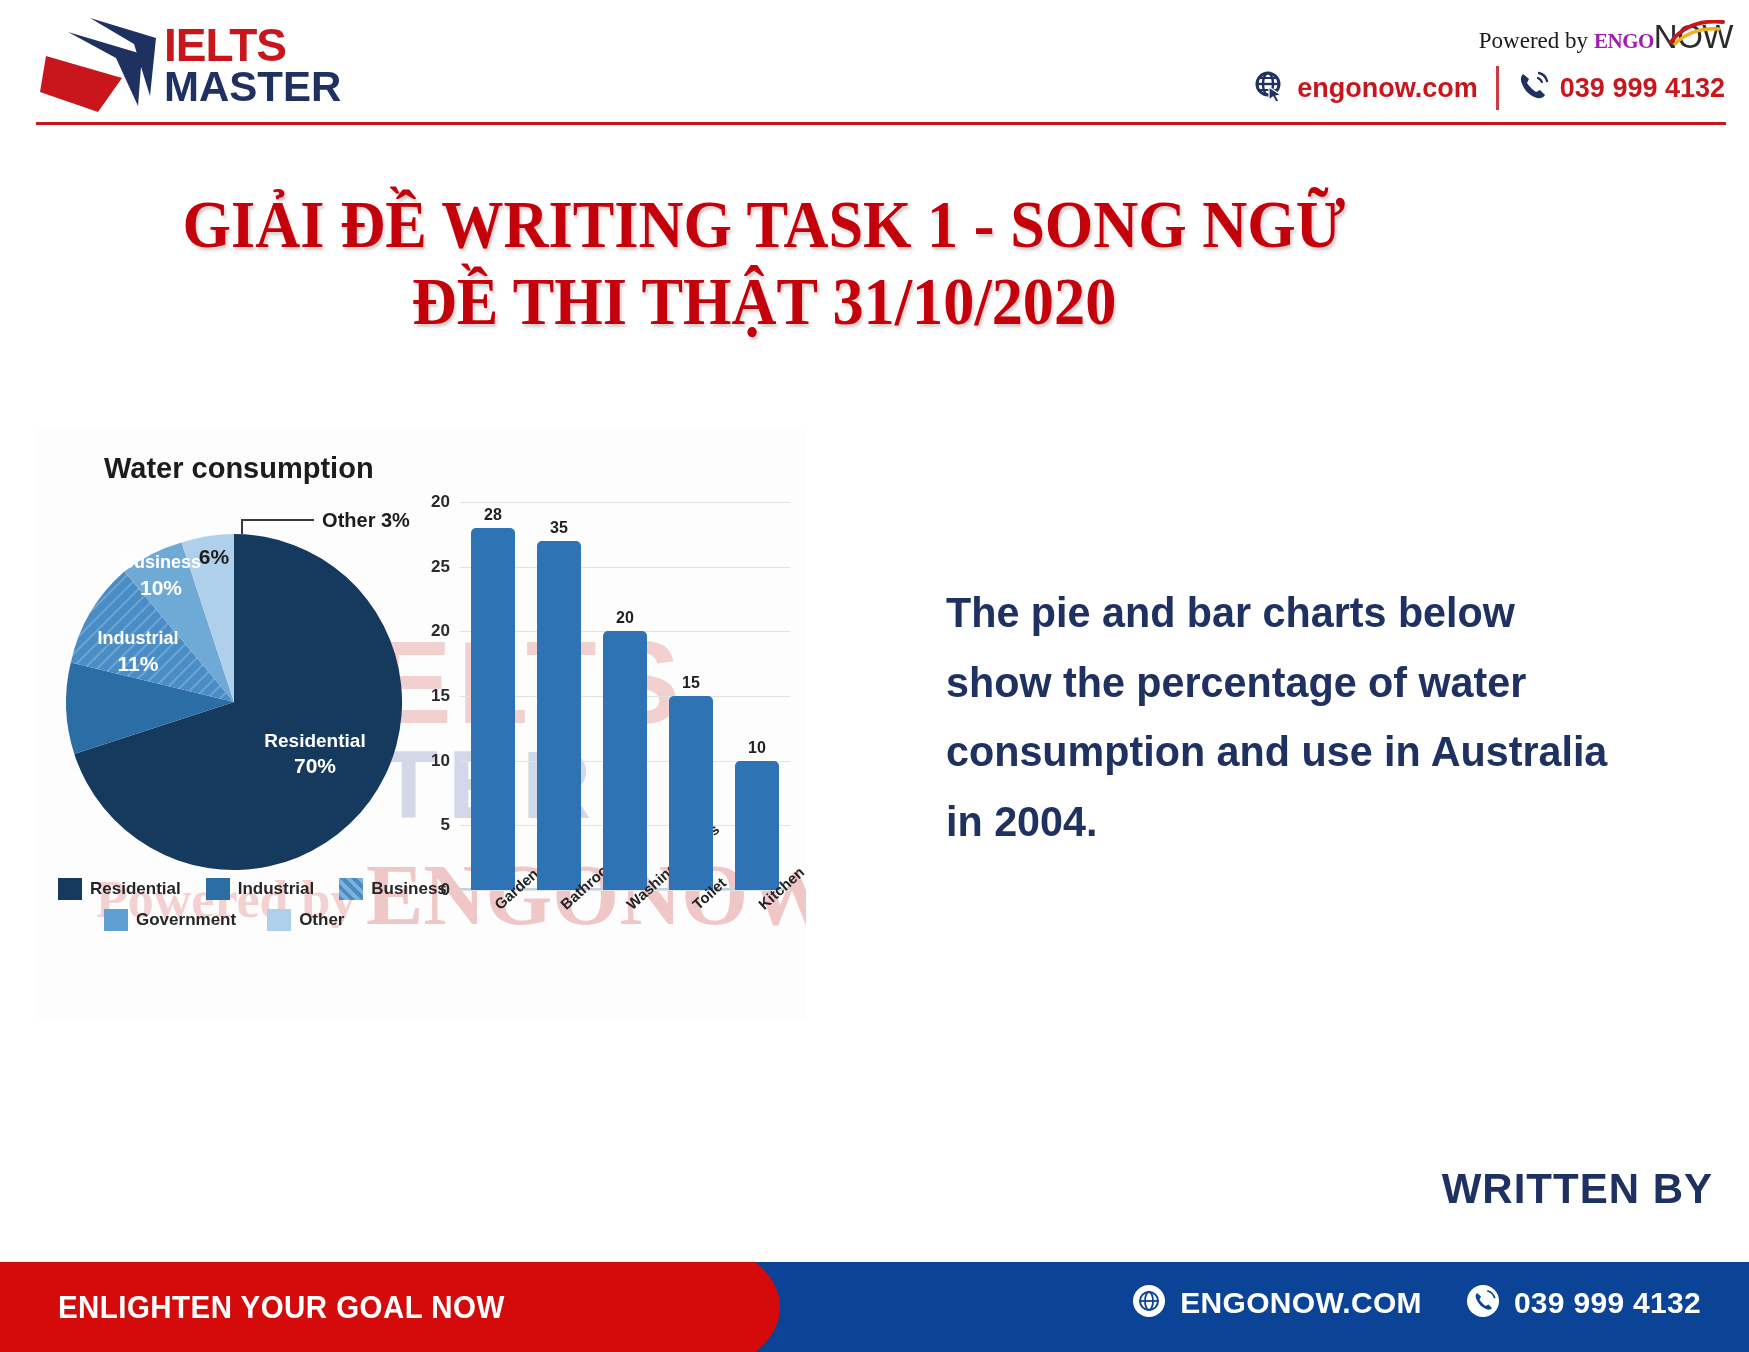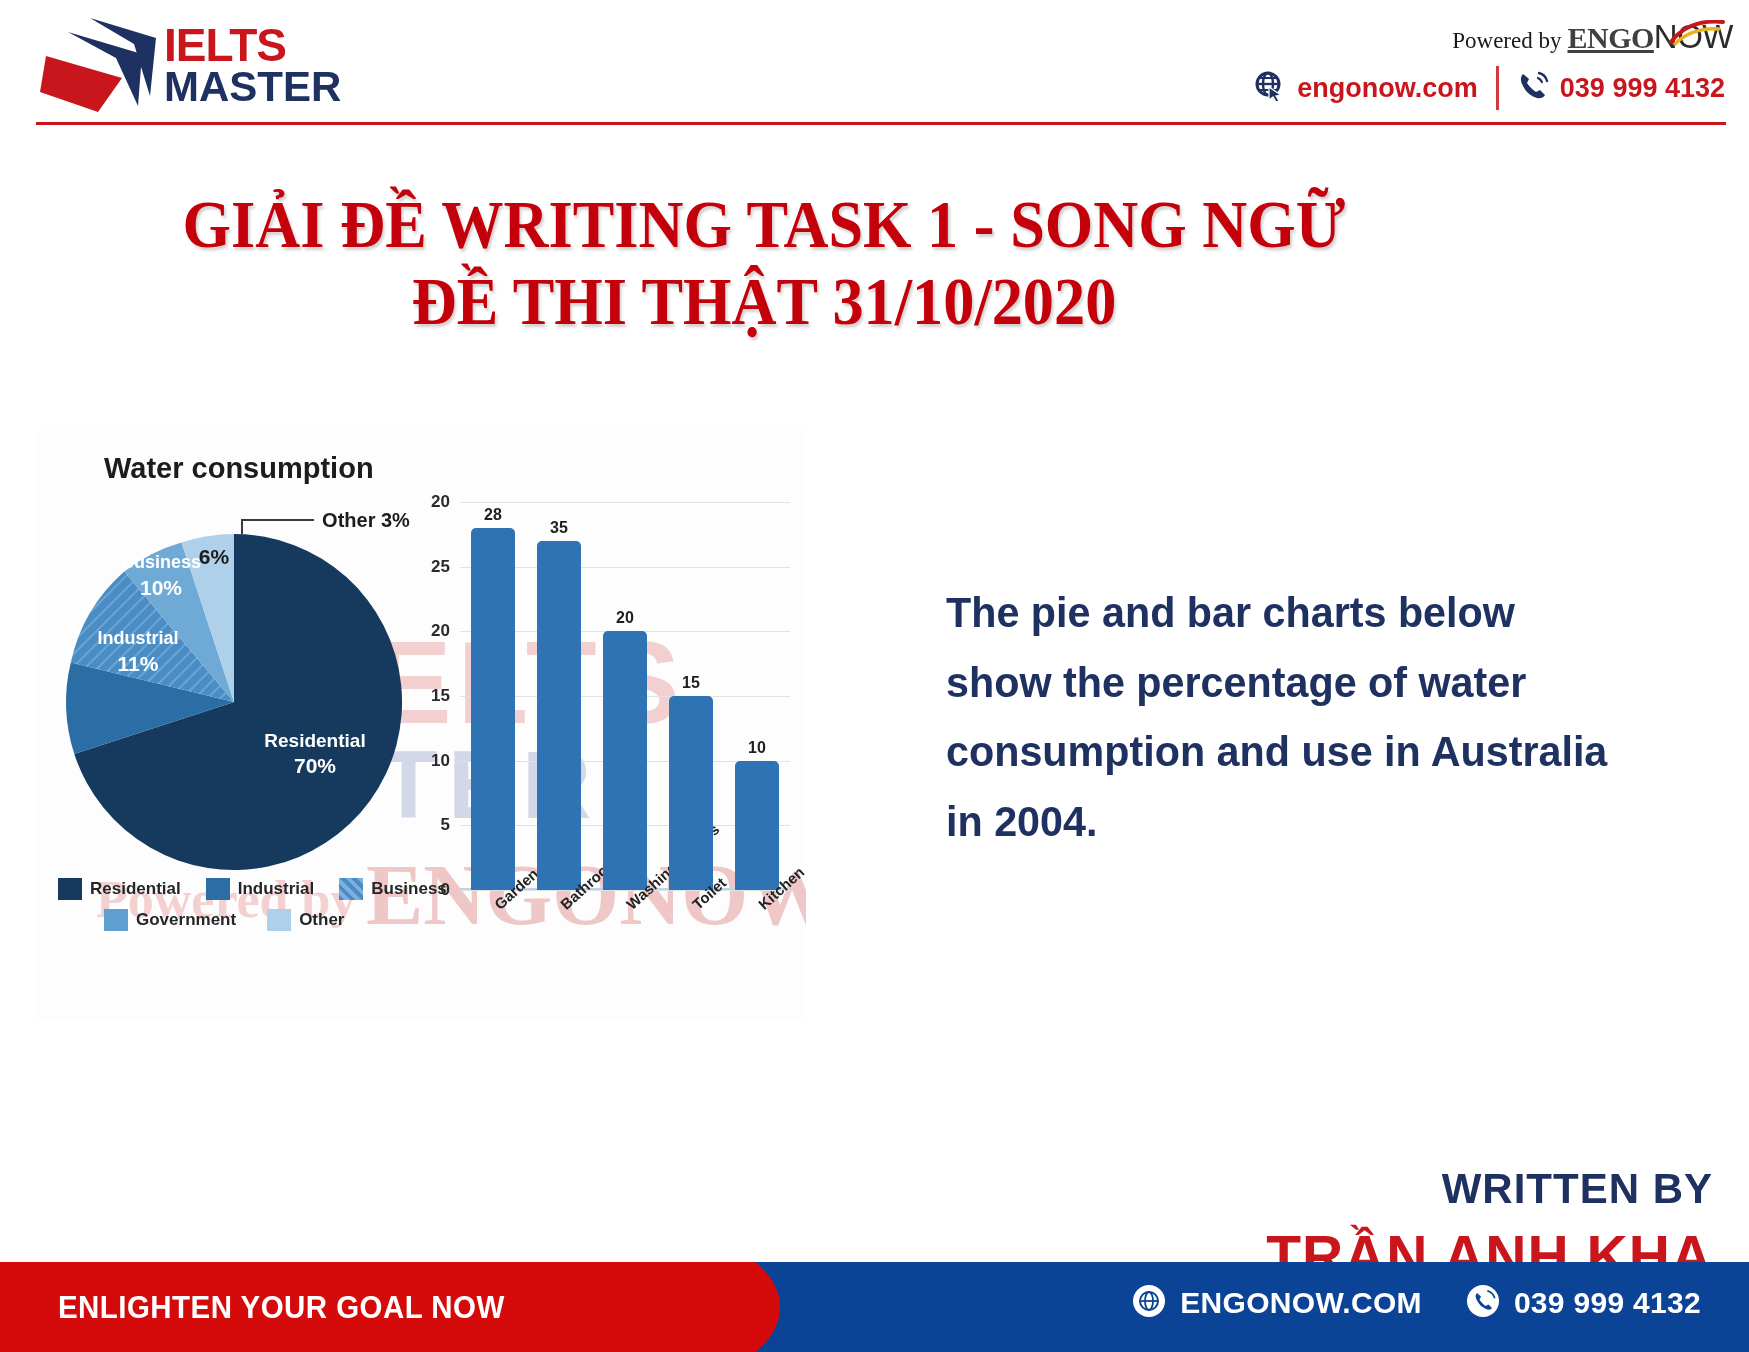--- a/index.html
+++ b/index.html
@@ -13,21 +13,21 @@
   
   .header{position:absolute;left:0;top:0;width:1749px;height:130px;}
   .logo-wrap{position:absolute;left:38px;top:16px;width:300px;height:98px;}
   .logo-mark{position:absolute;left:0;top:0;width:120px;height:98px;}
   .logo-text{position:absolute;left:126px;top:8px;line-height:0.92;}
   .logo-ielts{font-size:46px;font-weight:bold;color:#c9161d;letter-spacing:-1px;font-family:"Liberation Sans",sans-serif;display:block;}
   .logo-master{font-size:42px;font-weight:bold;color:#1e3160;letter-spacing:0px;font-family:"Liberation Sans",sans-serif;display:block;margin-top:2px;}
 
   .powered{position:absolute;right:16px;top:18px;display:flex;align-items:baseline;}
   .powered-by{font-size:23px;color:#1a1a1a;font-family:"Liberation Serif",serif;margin-right:6px;}
-  .engo{font-size:30px;font-weight:bold;color:#404040;font-family:"Liberation Serif",serif;letter-spacing:-0.5px;text-decoration:underline;}
+  .engo{font-size:21px;font-weight:bold;color:#a21caf;font-family:"Liberation Serif",serif;letter-spacing:-0.5px;}
   .now{font-size:33px;color:#2b2b2b;font-family:Liberation Sans, sans-serif;letter-spacing:-0.5px;}
   .swoosh{position:absolute;right:8px;top:2px;width:56px;height:26px;}
 
   .contact{position:absolute;right:24px;top:66px;display:flex;align-items:center;gap:18px;}
   .contact-item{display:flex;align-items:center;gap:11px;}
   .contact-text{font-size:27px;font-weight:bold;color:#c9161d;font-family:"Liberation Sans",sans-serif;}
   .vsep{width:3px;height:44px;background:#c9161d;opacity:.85;}
   .hrule{position:absolute;left:36px;top:122px;width:1690px;height:3px;background:#c9161d;}
 
   
@@ -262,21 +262,20 @@
         <div class="bar-val" style="left: 275.22px; width: 43.56px; top: 236.667px;">10</div>
         <div class="xlab" style="left: 295.258px; top: 398px;">Kitchen</div>
       </div>
   </div>
 </div>
 
 <div class="prompt">The pie and bar charts below show the percentage of water consumption and use in Australia in 2004.</div>
 
 <div class="written">
   <div class="written-by">WRITTEN BY</div>
-  <div class="written-name">TRẦN ANH KHA</div>
 </div>
 
 <div class="footer">
   <div class="foot-blue"></div>
   <div class="foot-red"></div>
   <div class="foot-red-curve"></div>
   <div class="foot-left-text">ENLIGHTEN YOUR GOAL NOW</div>
   <div class="foot-right">
     <div class="foot-item">
       <span>

